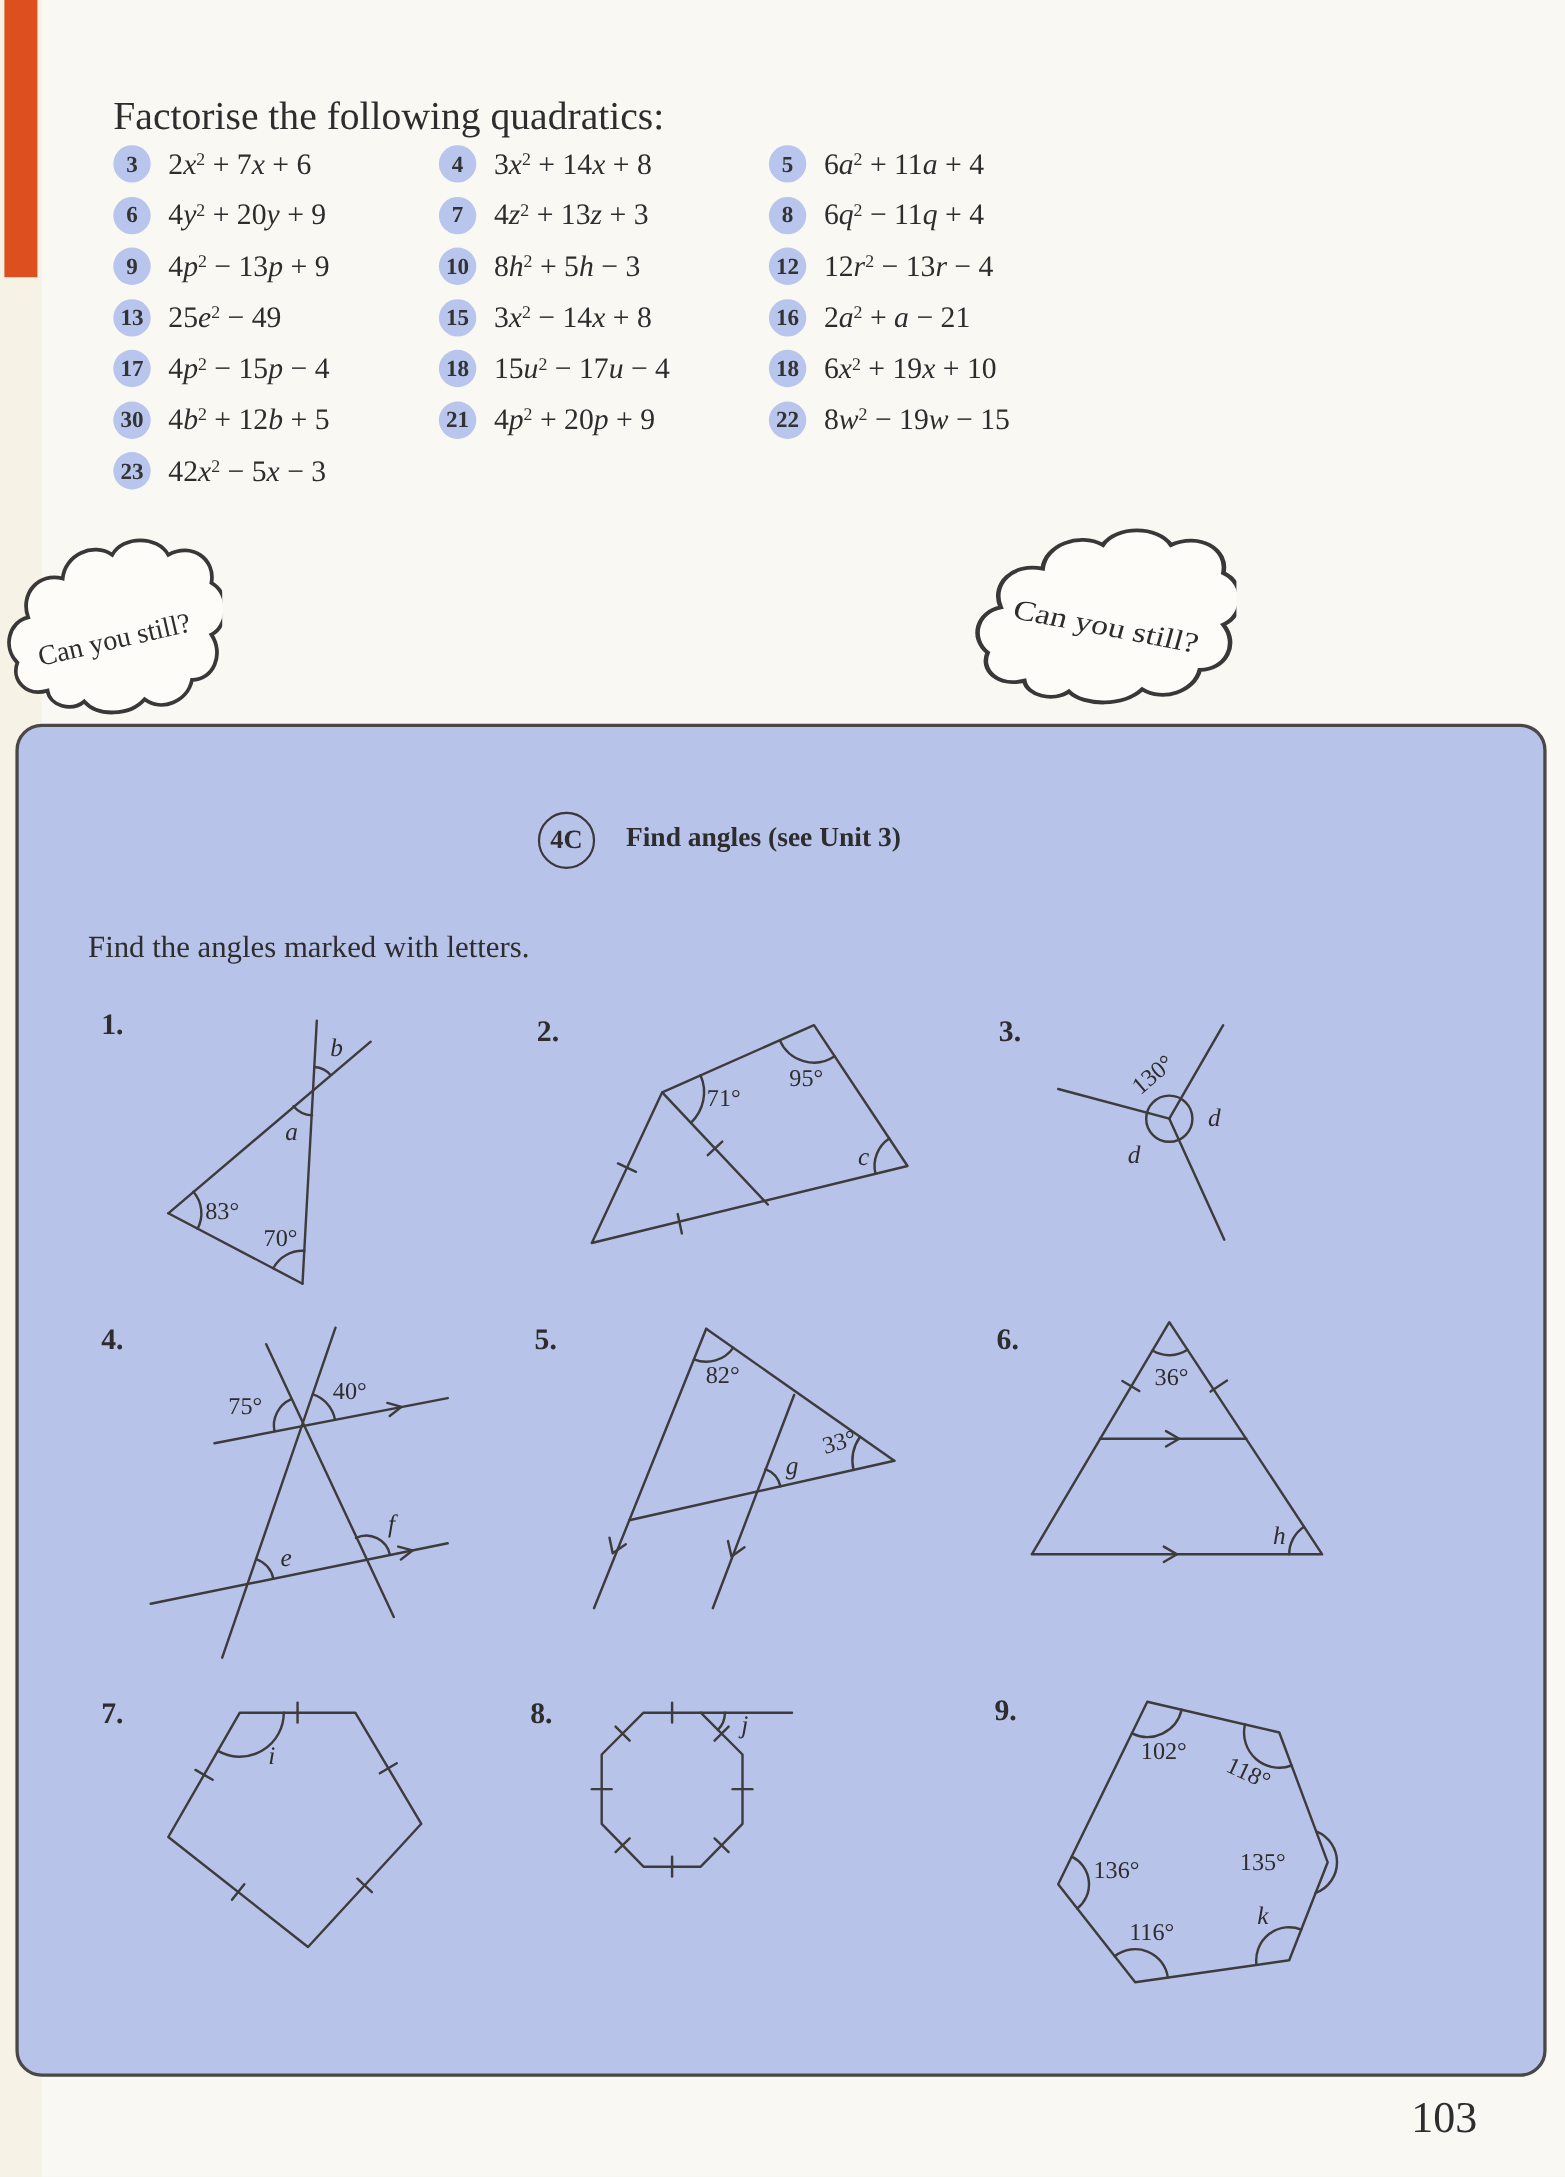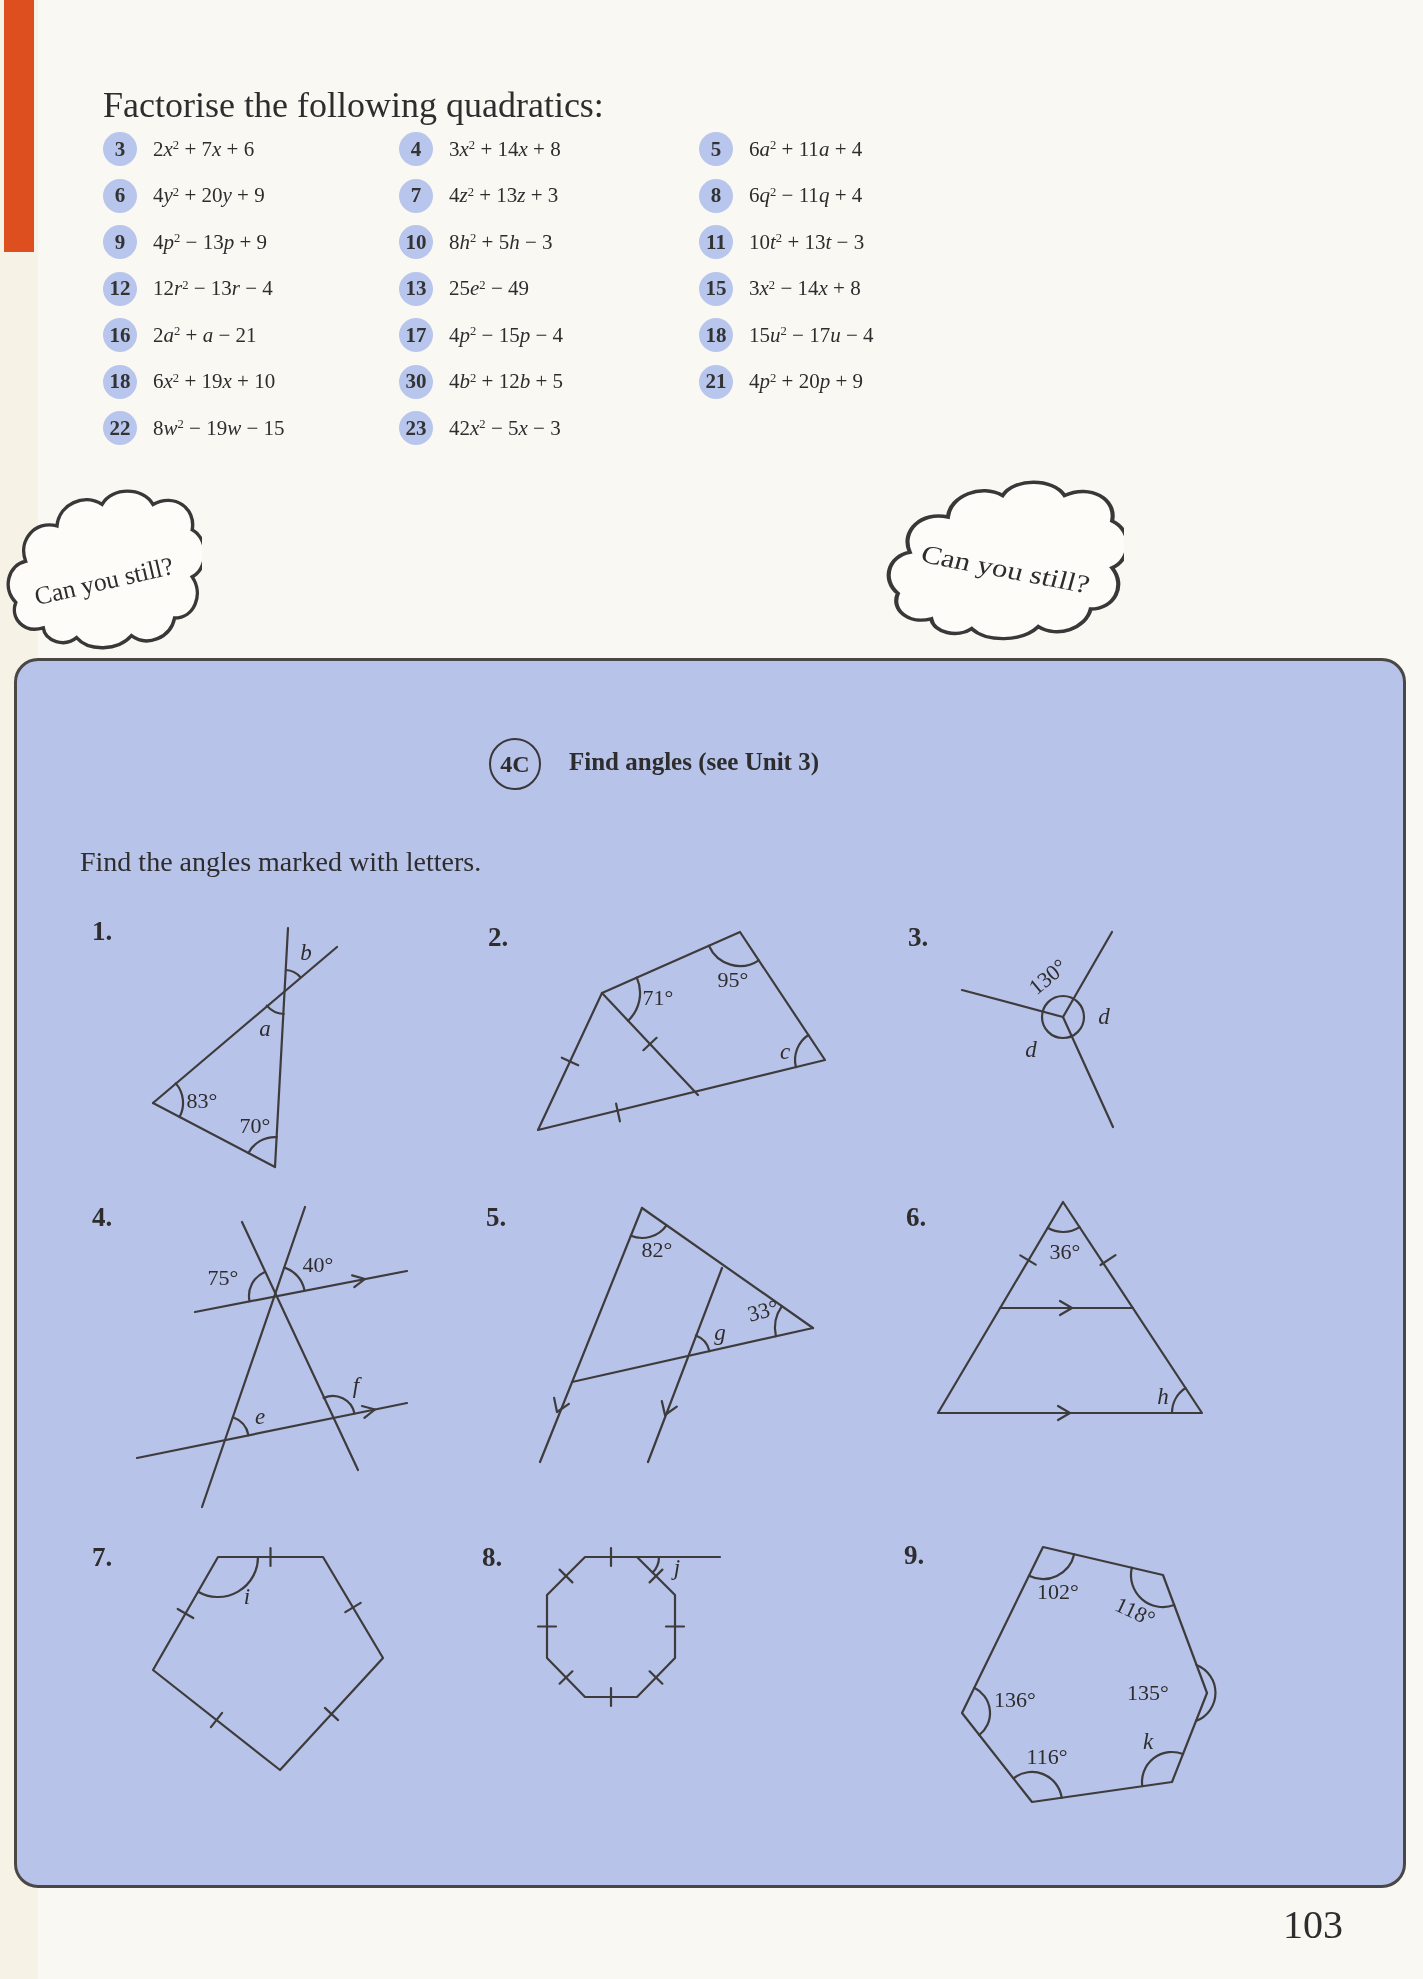--- a/index.html
+++ b/index.html
@@ -6,21 +6,21 @@
   .page{position:relative;width:1423px;height:1979px;background:#faf8f3;
         font-family:"Liberation Serif",serif;color:#2e2c2d;overflow:hidden;}
   .leftband{position:absolute;left:0;top:0;width:38px;height:100%;background:#f3edda;opacity:.55;}
   .strip{position:absolute;left:4px;top:0;width:30px;height:252px;background:#dd4f1e;}
   .instr{position:absolute;left:103px;top:84px;font-size:36px;}
   .qgrid{position:absolute;left:103px;top:126px;display:grid;
          grid-template-columns:296px 300px 310px;grid-auto-rows:46.5px;}
   .prob{display:flex;align-items:center;gap:16px;}
   .badge{width:34px;height:34px;border-radius:50%;background:#b8c5ec;display:flex;
          align-items:center;justify-content:center;font-weight:bold;font-size:21px;color:#333;flex:0 0 34px;}
-  .expr{font-size:21px;white-space:nowrap;}
+  .expr{font-size:27px;white-space:nowrap;}
   .expr i{font-style:italic;}
   .expr sup{font-size:60%;position:relative;top:-0.5em;vertical-align:baseline;}
   .panel{position:absolute;left:14px;top:658px;width:1392px;height:1230px;background:#b7c3e9;
          border:3px solid #4a4747;border-radius:24px;box-sizing:border-box;}
   .cloud{position:absolute;}
   .cloud path{fill:#fdfcf8;stroke:#3a3738;stroke-width:3.5;}
   .cloud text{font-size:26px;fill:#2e2c2d;font-family:"Liberation Serif",serif;}
   .sec-badge{position:absolute;left:489px;top:738px;width:48px;height:48px;border:2px solid #3a3738;
              border-radius:50%;display:flex;align-items:center;justify-content:center;
              font-weight:bold;font-size:24px;background:transparent;font-family:Liberation Serif, serif;}
@@ -70,24 +70,20 @@
       </div>
     <div class="prob">
         <span class="badge">9</span>
         <span class="expr">4<i>p</i><sup>2</sup> − 13<i>p</i> + 9</span>
       </div>
     <div class="prob">
         <span class="badge">10</span>
         <span class="expr">8<i>h</i><sup>2</sup> + 5<i>h</i> − 3</span>
       </div>
     <div class="prob">
-        <span class="badge">11</span>
-        <span class="expr">10<i>t</i><sup>2</sup> + 13<i>t</i> − 3</span>
-      </div>
-    <div class="prob">
         <span class="badge">12</span>
         <span class="expr">12<i>r</i><sup>2</sup> − 13<i>r</i> − 4</span>
       </div>
     <div class="prob">
         <span class="badge">13</span>
         <span class="expr">25<i>e</i><sup>2</sup> − 49</span>
       </div>
     <div class="prob">
         <span class="badge">15</span>
         <span class="expr">3<i>x</i><sup>2</sup> − 14<i>x</i> + 8</span>

